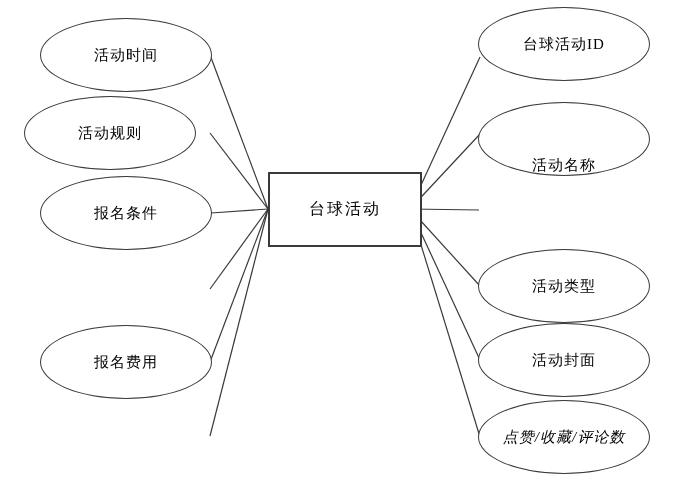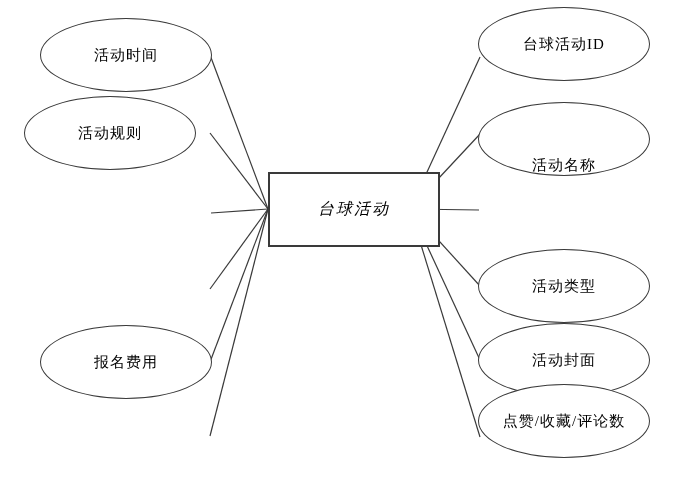--- a/index.html
+++ b/index.html
@@ -47,50 +47,49 @@
   .ellipse .label {
     font-size: 15px;
     color: var(--text);
     letter-spacing: 1px;
     white-space: nowrap;
   }
   .entity-box {
     position: absolute;
     left: 268px;
     top: 172px;
-    width: 172px;
+    width: 154px;
     height: 75px;
     border: 2px solid var(--stroke);
     background: var(--background);
     display: flex;
     align-items: center;
     justify-content: center;
     box-sizing: border-box;
-    font-style: italic;
   }
   .entity-box .label {
     font-size: 16px;
     color: var(--text);
     letter-spacing: 2px;
     white-space: nowrap;
   }
   
   .l0 { left: 40px; top: 18px;  }
   .l1 { left: 24px; top: 96px;  }
   .l2 { left: 40px; top: 176px; }
   .l3 { left: 40px; top: 252px; }
   .l4 { left: 40px; top: 325px; }
   .l5 { left: 40px; top: 399px; }
   
   .r0 { left: 478px; top: 7px; text-align: right;  }
   .r1 { left: 478px; top: 102px; align-items: flex-end;  }
   .r2 { left: 478px; top: 173px; }
   .r3 { left: 478px; top: 249px; }
   .r4 { left: 478px; top: 323px; }
-  .r5 { left: 478px; top: 384px; }
+  .r5 { left: 478px; top: 400px; font-style: italic; }
 </style>
 </head>
 <body>
 
 <div class="canvas">
 
   <svg class="lines-svg" viewBox="0 0 675 497" aria-hidden="true">
 
     <line class="connector" x1="210" y1="55" x2="268" y2="209"></line>
     <line class="connector" x1="210" y1="133" x2="268" y2="209"></line>
@@ -106,20 +105,23 @@
     <line class="connector" x1="410" y1="209" x2="480" y2="360"></line>
     <line class="connector" x1="410" y1="209" x2="480" y2="437"></line>
   </svg>
 
   <div class="ellipse l0">
     <span class="label">活动时间</span>
   </div>
   <div class="ellipse l1">
     <span class="label">活动规则</span>
   </div>
+  <div class="ellipse l2">
+    <span class="label">报名条件</span>
+  </div>
   <div class="ellipse l4">
     <span class="label">报名费用</span>
   </div>
 
   <div class="entity-box">
     <span class="label">台球活动</span>
   </div>
 
   <div class="ellipse r0">
     <span class="label">台球活动ID</span>

